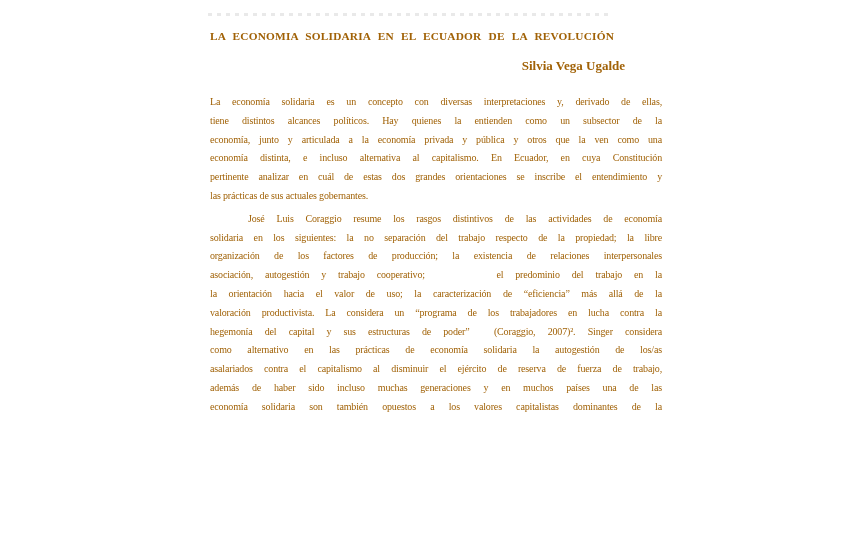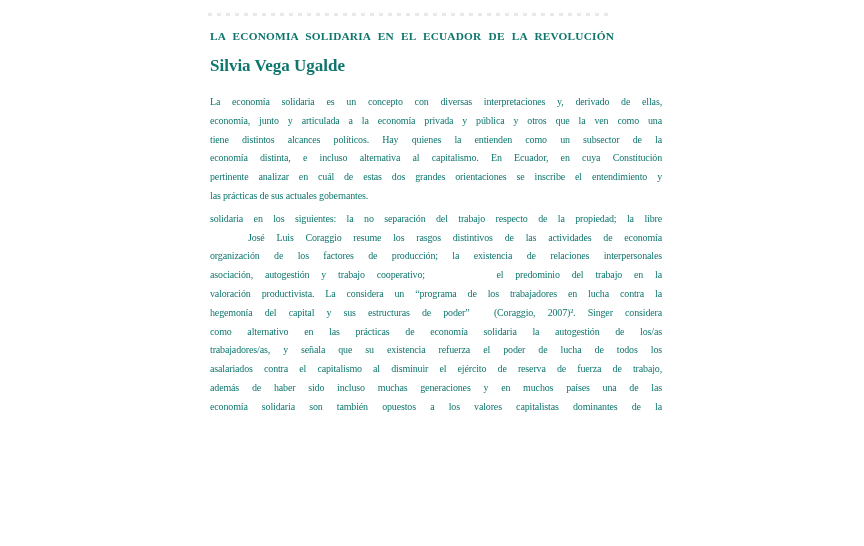--- a/index.html
+++ b/index.html
@@ -48,23 +48,23 @@
     text-align: justify;
     text-align-last: justify;
   }
   .title-line.last {
     text-align: left;
     text-align-last: left;
   }
   .author {
     margin-top: 11px;
     font-weight: 700;
-    font-size: 17px;
+    font-size: 13px;
     line-height: 13px;
-    text-align: left;
+    text-align: right;
     padding-right: 37px;
   }
   .body-text {
     margin-top: 21px;
     font-size: 10px;
     line-height: 18.8px;
     letter-spacing: -0.15px;
   }
   .para { margin: 0; }
   .para + .para { margin-top: 4px; }
@@ -76,44 +76,44 @@
     text-align: justify;
     text-align-last: left;
   }
   .line.first-indent {
     text-indent: 38px;
   }
 </style>
 </head>
 <body>
 
-<div class="page" style="background: rgb(255, 255, 255); color: #0f766e;">
+<div class="page" style="background: rgb(255, 255, 255); color: #a16207;">
   <div class="top-remnant"></div>
   <div class="doc">
     <h1 class="title">
       <div class="title-line">LA ECONOMIA SOLIDARIA EN EL ECUADOR DE LA REVOLUCIÓN</div>
     </h1>
     <div class="author">Silvia Vega Ugalde</div>
     <div class="body-text">
         <div class="para">
           <div class="line">La economía solidaria es un concepto con diversas interpretaciones y, derivado de ellas,</div>
+          <div class="line">tiene distintos alcances políticos. Hay quienes la entienden como un subsector de la</div>
           <div class="line">economía, junto y articulada a la economía privada y pública y otros que la ven como una</div>
-          <div class="line">tiene distintos alcances políticos. Hay quienes la entienden como un subsector de la</div>
           <div class="line">economía distinta, e incluso alternativa al capitalismo. En Ecuador, en cuya Constitución</div>
           <div class="line">pertinente analizar en cuál de estas dos grandes orientaciones se inscribe el entendimiento y</div>
           <div class="line para-end">las prácticas de sus actuales gobernantes.</div>
         </div>
         <div class="para">
+          <div class="line first-indent">José Luis Coraggio resume los rasgos distintivos de las actividades de economía</div>
           <div class="line">solidaria en los siguientes: la no separación del trabajo respecto de la propiedad; la libre</div>
-          <div class="line first-indent">José Luis Coraggio resume los rasgos distintivos de las actividades de economía</div>
           <div class="line">organización de los factores de producción; la existencia de relaciones interpersonales</div>
           <div class="line">asociación, autogestión y trabajo cooperativo;&nbsp;&nbsp;&nbsp;&nbsp;&nbsp; el predominio del trabajo en la</div>
+          <div class="line">la orientación hacia el valor de uso; la caracterización de “eficiencia” más allá de la</div>
           <div class="line">valoración productivista. La considera un “programa de los trabajadores en lucha contra la</div>
           <div class="line">hegemonía del capital y sus estructuras de poder”&nbsp; (Coraggio, 2007)². Singer considera</div>
           <div class="line">como alternativo en las prácticas de economía solidaria la autogestión de los/as</div>
-          <div class="line">trabajadores/as, y señala que su existencia refuerza el poder de lucha de todos los</div>
           <div class="line">asalariados contra el capitalismo al disminuir el ejército de reserva de fuerza de trabajo,</div>
           <div class="line">además de haber sido incluso muchas generaciones y en muchos países una de las</div>
           <div class="line">economía solidaria son también opuestos a los valores capitalistas dominantes de la</div>
         </div>
       </div>
   </div>
 </div>
 
 </body></html>

